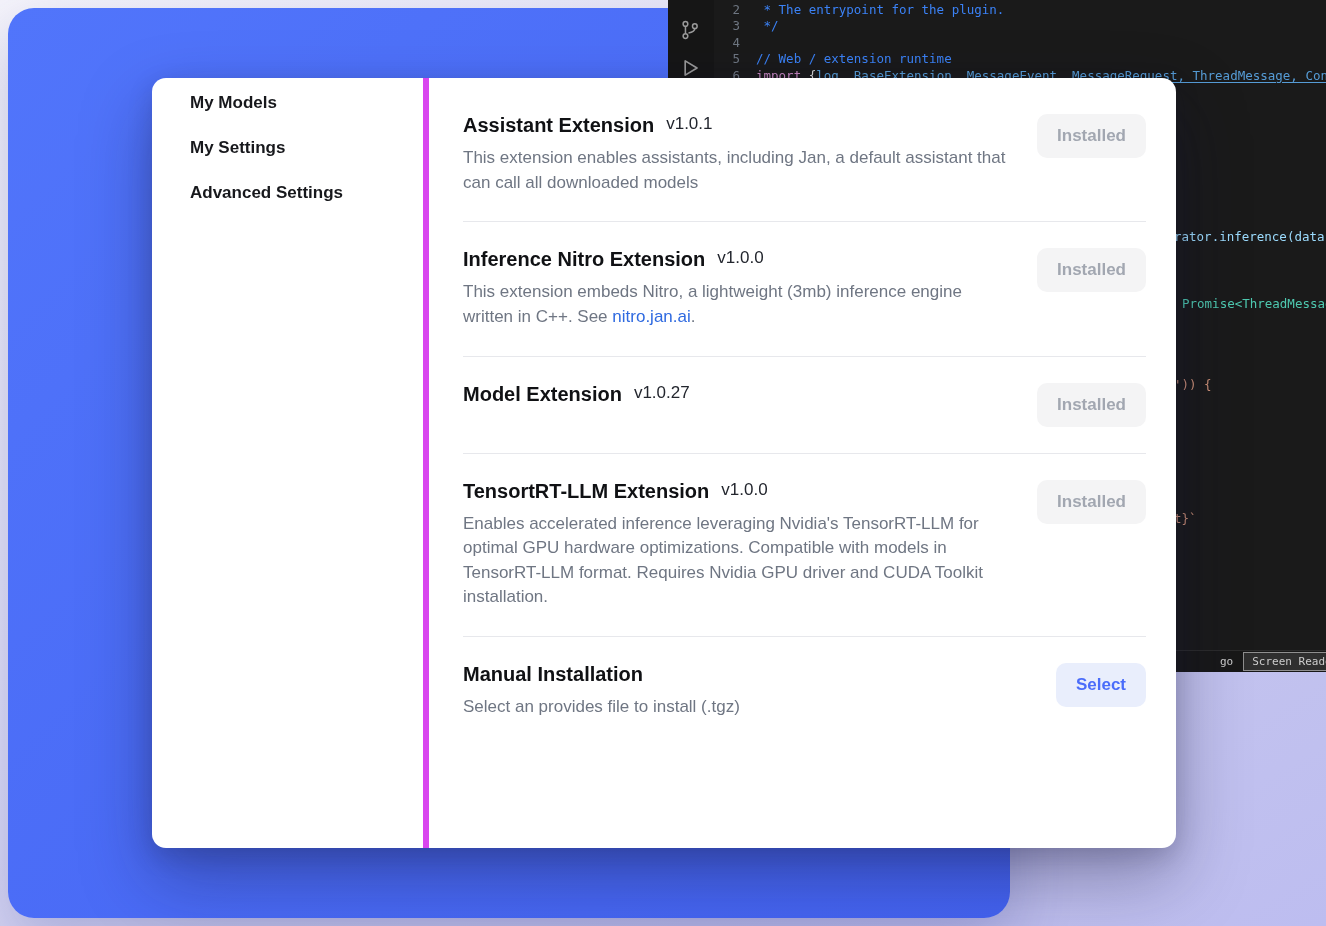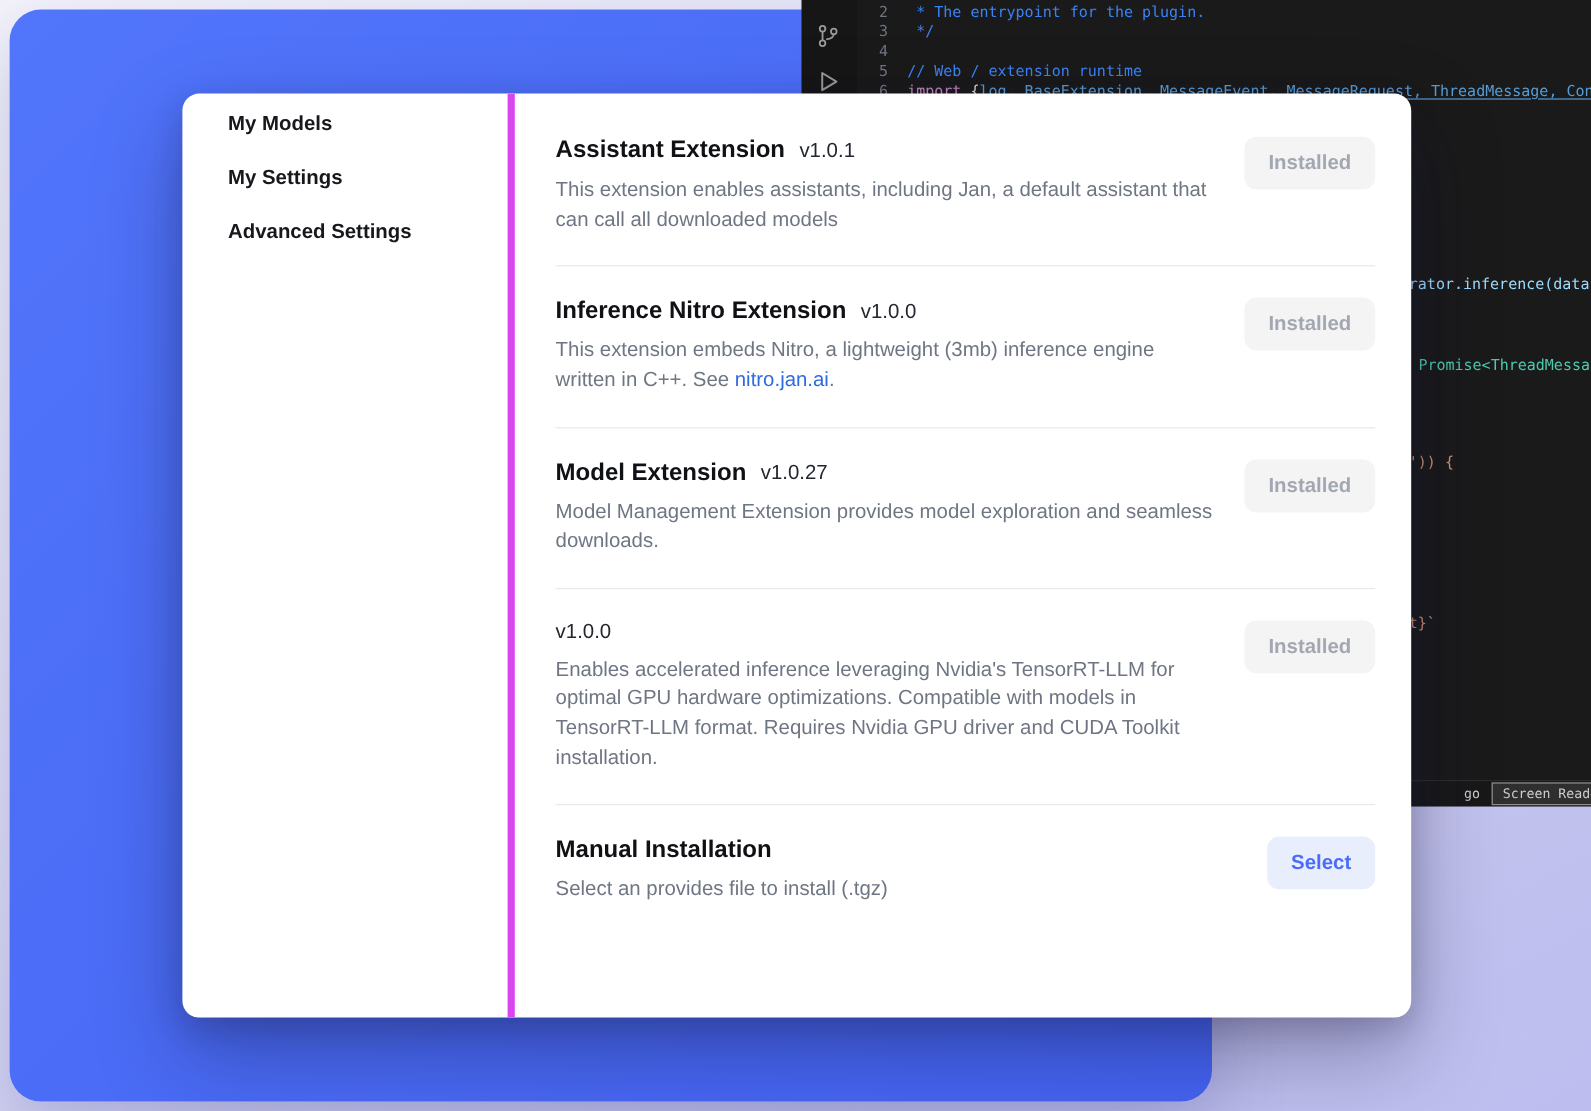--- a/index.html
+++ b/index.html
@@ -63,21 +63,21 @@
     border-radius:10px; cursor:pointer; white-space:nowrap;
   }
   .nav-item.active{ background:#f4f4f5; }
   .content{ flex:1; padding:10px 30px 0 34px; overflow:hidden; }
   .ext{
     display:flex; justify-content:space-between; align-items:flex-start;
     padding:26px 0; border-bottom:1px solid #e7e8ec;
   }
   .ext:last-child{ border-bottom:none; }
   .ext-text{ max-width:588px; }
-  .ext-head{ display:flex; align-items:center; gap:12px; }
+  .ext-head{ display:flex; align-items:flex-start; gap:12px; }
   .ext-title{ font-size:20px; font-weight:700; color:#101114; }
   .ver{ font-size:17px; color:#23262e; }
   .desc{ margin-top:9px; font-size:17px; line-height:1.45; color:#6f7683; }
   .link{ color:#2f6ae0; cursor:pointer; }
   .btn{
     border:none; border-radius:10px; padding:12px 20px;
     font-size:17px; font-weight:600; font-family:inherit; cursor:pointer;
     flex-shrink:0; margin-left:24px;
   }
   .btn-installed{ background:#f4f4f5; color:#a2a7b1; }
@@ -171,28 +171,28 @@
         </div>
         <button class="btn btn-installed">Installed</button>
       </section>
 
       <section class="ext">
         <div class="ext-text">
           <div class="ext-head">
             <h3 class="ext-title">Model Extension</h3>
             <span class="ver">v1.0.27</span>
           </div>
-          <p class="desc">Model Management Extension provides model exploration and seamless downloads.</p>
-        </div>
-        <button class="btn btn-installed">Installed</button>
-      </section>
-
-      <section class="ext">
-        <div class="ext-text">
-          <div class="ext-head">
+        </div>
+        <button class="btn btn-installed">Installed</button>
+      </section>
+
+      <section class="ext">
+        <div class="ext-text">
+          <div class="ext-head">
+            <h3 class="ext-title">TensortRT-LLM Extension</h3>
             <span class="ver">v1.0.0</span>
           </div>
           <p class="desc">Enables accelerated inference leveraging Nvidia's TensorRT-LLM for optimal GPU hardware optimizations. Compatible with models in TensorRT-LLM format. Requires Nvidia GPU driver and CUDA Toolkit installation.</p>
         </div>
         <button class="btn btn-installed">Installed</button>
       </section>
 
       <section class="ext">
         <div class="ext-text">
           <div class="ext-head">

